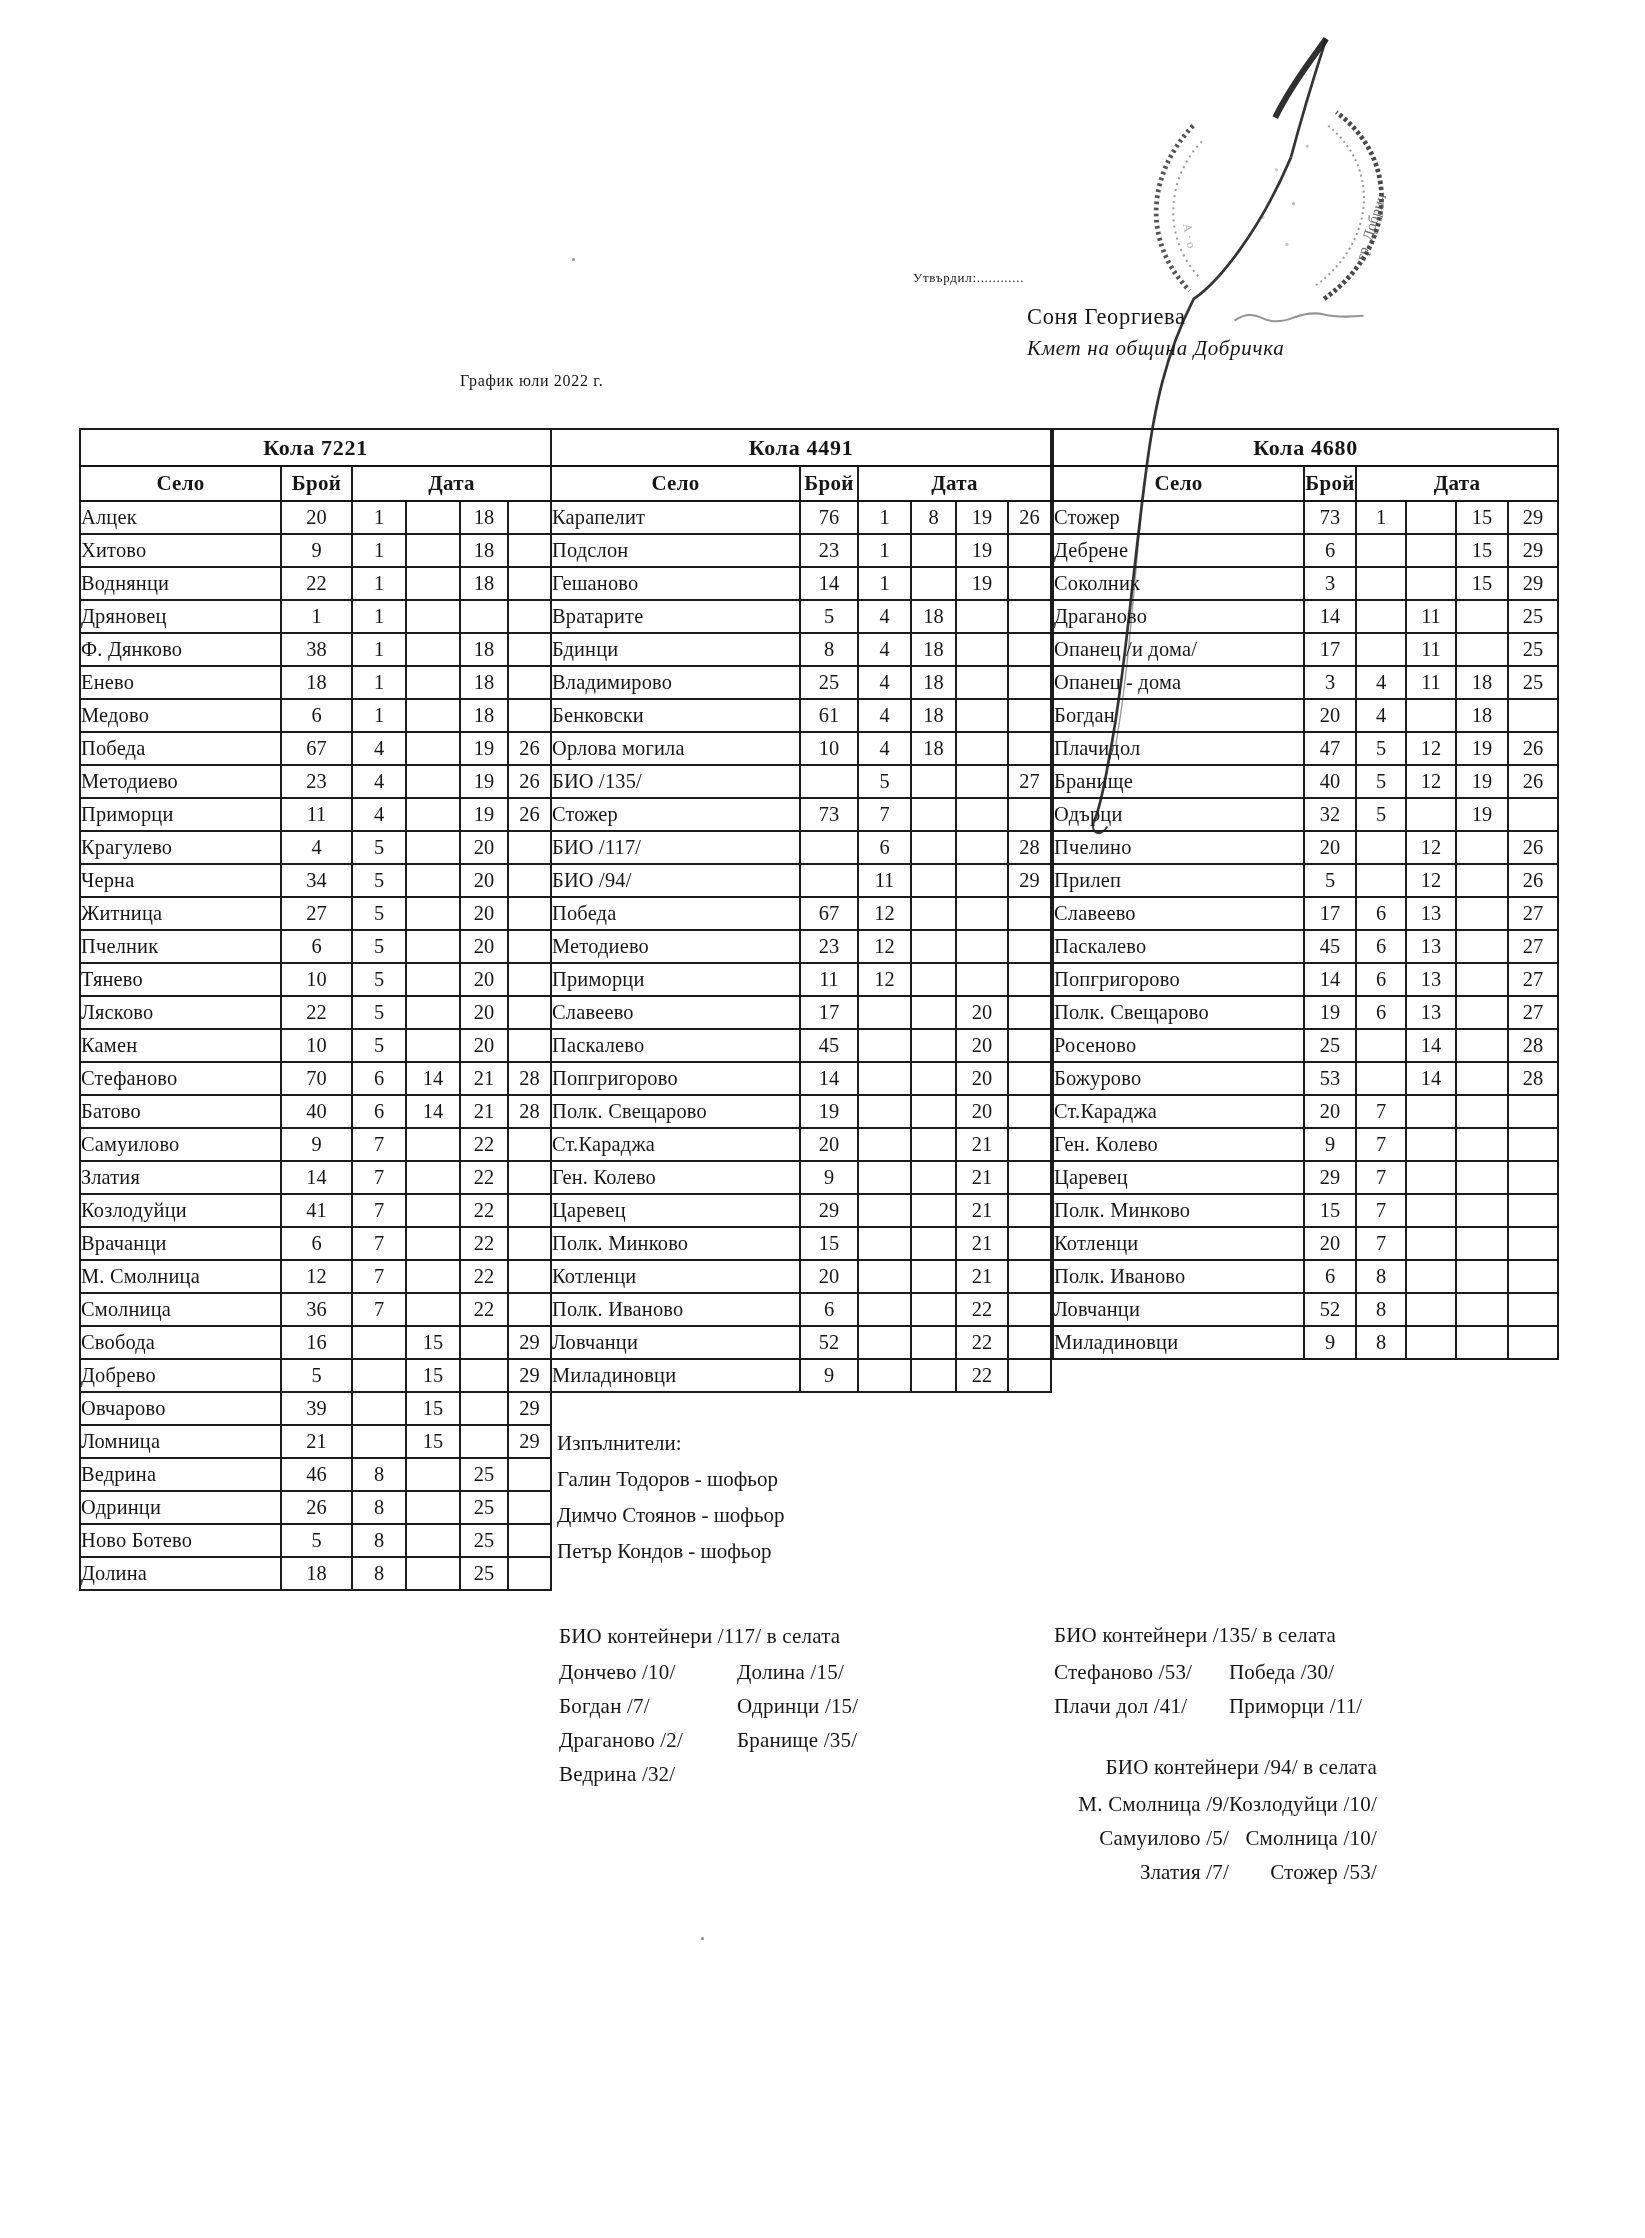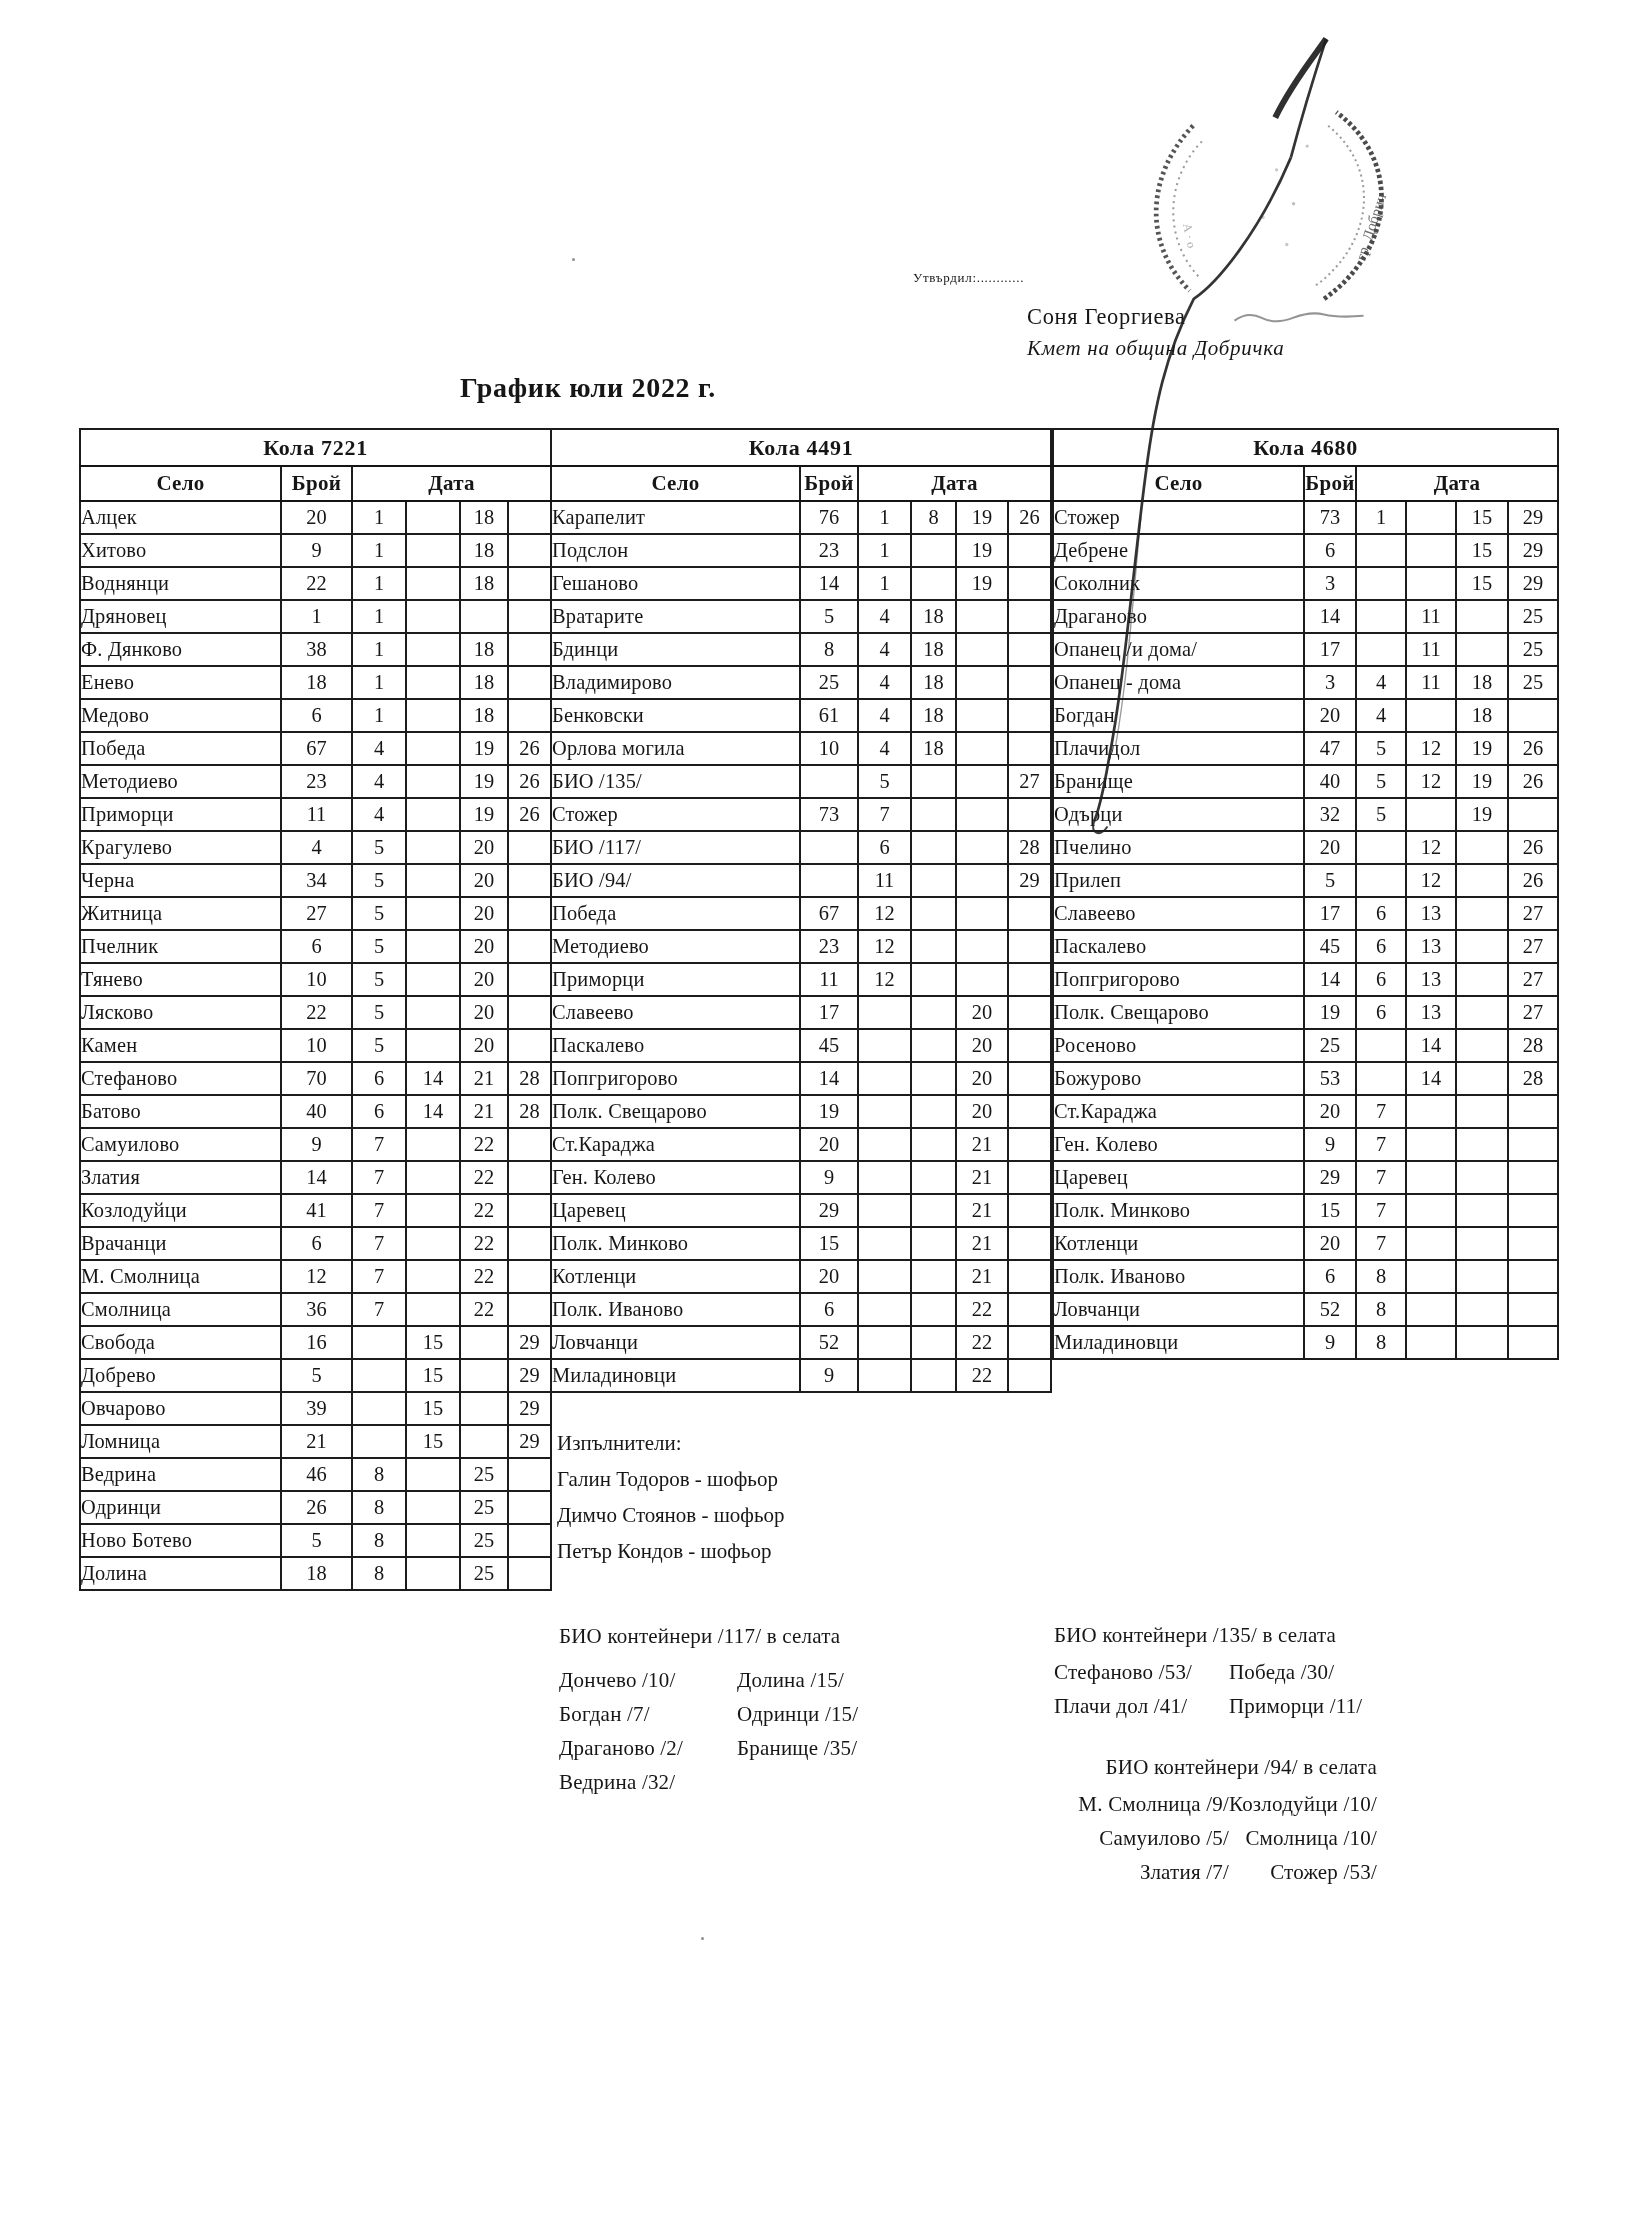--- a/index.html
+++ b/index.html
@@ -8,21 +8,21 @@
     width:1646px;height:2239px;
     background:#ffffff;
     font-family:"Liberation Serif","DejaVu Serif",serif;
     color:#161616;
     overflow:hidden;
   }
   .abs{position:absolute;white-space:nowrap;}
   .approval-label{font-size:13px;letter-spacing:0.7px;font-family:Liberation Serif, serif;}
   .approver-name{font-size:22.4px;letter-spacing:0.7px;}
   .approver-role{font-size:21px;font-style:italic;letter-spacing:0.7px;}
-  .doc-title{font-size:28px;font-weight:bold;letter-spacing:0.7px;}
+  .doc-title{font-size:16px;font-weight:normal;letter-spacing:0.7px;}
 
   table.sched{
     position:absolute;
     border-collapse:collapse;
     table-layout:fixed;
     background:transparent;
   }
   table.sched th, table.sched td{
     border:2px solid #1c1c1c;
     padding:0;
@@ -822,21 +822,21 @@
 
   <div class="abs exec-block" style="left:557px;top:1425px;">
     <div class="exec-title">Изпълнители:</div>
     <div>Галин Тодоров - шофьор</div>
     <div>Димчо Стоянов - шофьор</div>
     <div>Петър Кондов - шофьор</div>
   </div>
 
   <div class="abs" style="left:559px;top:1624px;">
     <div class="bio-title">БИО контейнери /117/ в селата</div>
-    <div class="bio-cols" style="margin-top:14px;">
+    <div class="bio-cols" style="margin-top:6px;">
       <div class="bio-col" style="width:178px;">
         <div class="bio-item">Дончево /10/</div>
         <div class="bio-item">Богдан /7/</div>
         <div class="bio-item">Драганово /2/</div>
         <div class="bio-item">Ведрина /32/</div>
       </div>
       <div class="bio-col">
         <div class="bio-item">Долина /15/</div>
         <div class="bio-item">Одринци /15/</div>
         <div class="bio-item">Бранище /35/</div>

